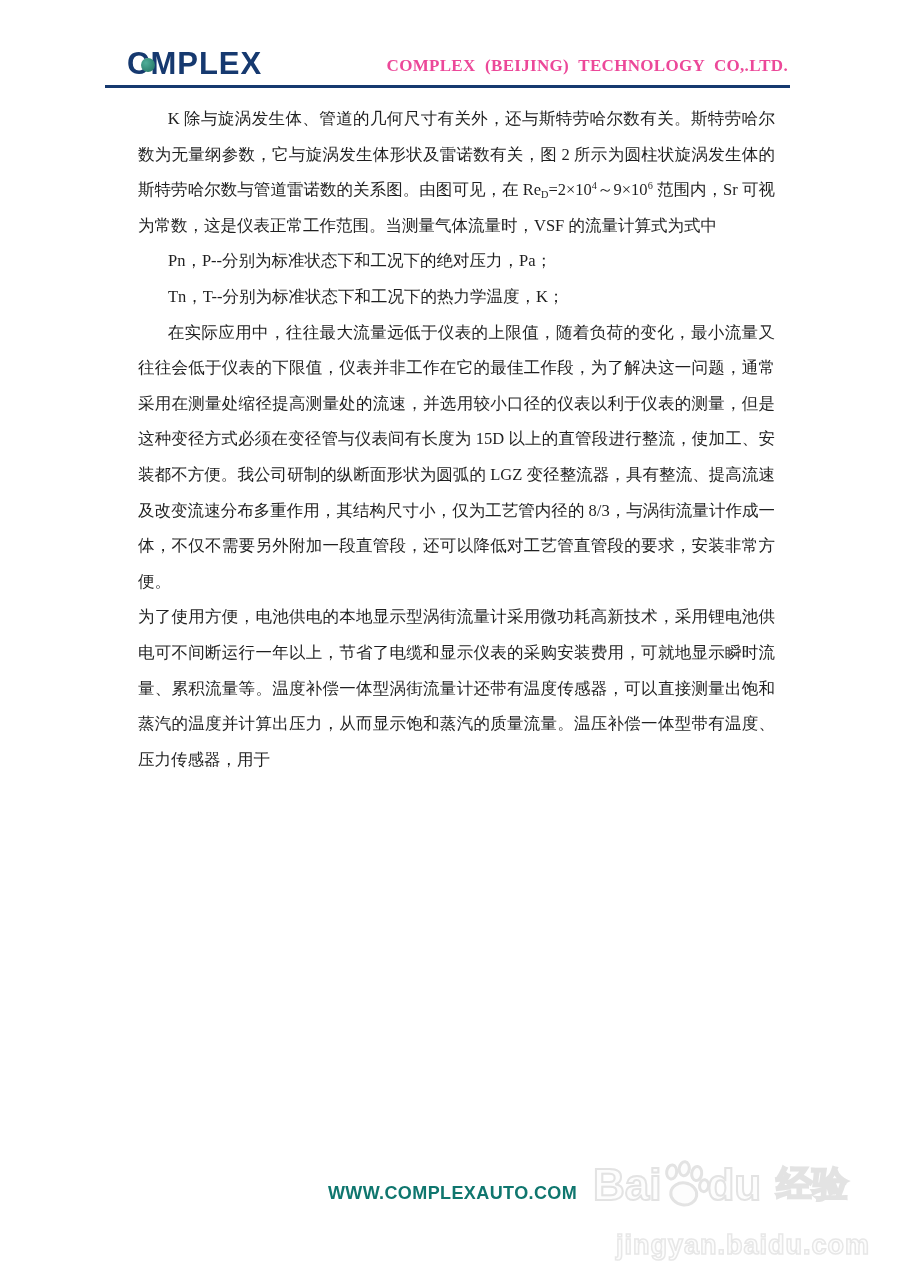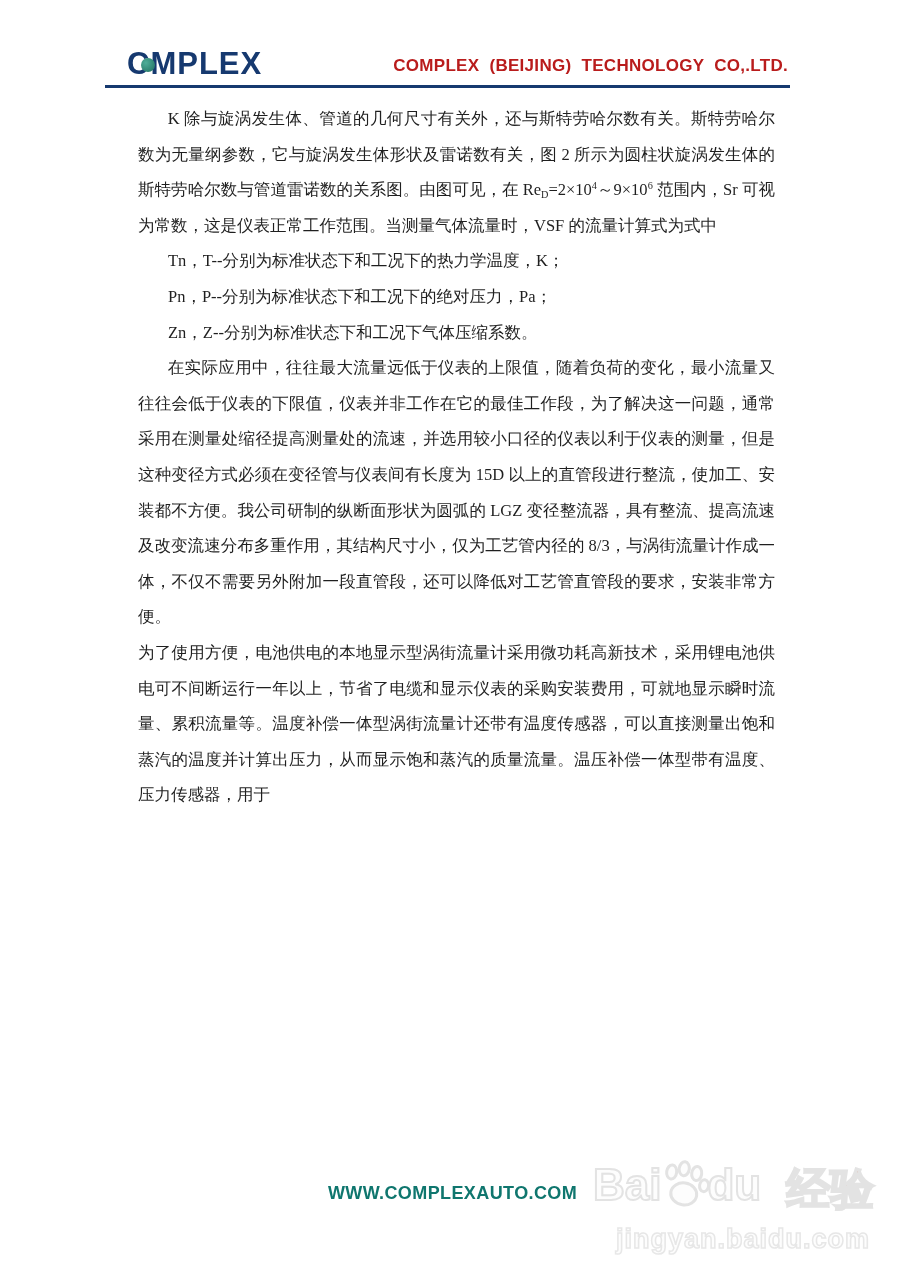--- a/index.html
+++ b/index.html
@@ -25,22 +25,22 @@
     font-weight:800;font-size:31px;line-height:1;
     color:#16396f;letter-spacing:1px;
     display:flex;align-items:baseline;
   }
   .logo-globe{
     position:absolute;left:14px;top:10px;
     width:14px;height:14px;border-radius:50%;
     background:radial-gradient(circle at 35% 35%, #4fae99, #1f6f5e);
   }
   .company{
-    font-family:Liberation Sans, sans-serif;
-    font-weight:bold;font-size:17px;color:#b91c1c;
+    font-family:Liberation Serif, serif;
+    font-weight:bold;font-size:17px;color:#ec4899;
     letter-spacing:0.3px;word-spacing:5px;
     padding-bottom:3px;
   }
   .header-rule{height:3px;background:#16396f;}
 
   
   .content{
     position:absolute;top:101px;left:138px;width:637px;
     font-size:16.5px;line-height:35.6px;color:#1f1f1f;
     text-align:justify;
@@ -70,28 +70,28 @@
     color:#ffffff;
     pointer-events:none;
   }
   .wm-top{
     display:flex;align-items:flex-start;
     font-weight:800;font-size:44px;
     -webkit-text-stroke:2px #e3e3e3;
     color:#fdfdfd;
   }
   .wm-cn{
-    font-size:44px;margin-left:25px;
+    font-size:36px;margin-left:15px;
     -webkit-text-stroke:2px #e3e3e3;color:#c2410c;
   }
   .paw{margin:0 -4px 14px -2px;}
   .wm-url{
     font-weight:bold;font-size:27px;letter-spacing:1px;
     -webkit-text-stroke:1.5px #e7e7e7;color:#fdfdfd;
-    margin-top:0;text-align:center;
+    margin-top:6px;text-align:center;
   }
 </style>
 </head>
 <body>
 
 <div class="page">
 
   <div class="header">
     <div class="header-row">
       <div class="logo">
@@ -101,23 +101,22 @@
       </div>
       <div class="company">COMPLEX (BEIJING) TECHNOLOGY CO,.LTD.</div>
     </div>
     <div class="header-rule"></div>
   </div>
 
   <div class="content">
     <p class="para indent"><span>K 除与旋涡发生体、管道的几何尺寸有关外，还与斯特劳哈尔数有关。斯特劳哈尔数为无量纲参数，它与旋涡发生体形状及雷诺数有关，图 2 所示为圆柱状旋涡发生体的斯特劳哈尔数与管道雷诺数的关系图。由图可见，在 Re</span><sub class="sb">D</sub><span>=2×10</span><sup class="sp">4</sup><span>～9×10</span><sup class="sp">6</sup><span> 范围内，Sr 可视为常数，这是仪表正常工作范围。当测量气体流量时，VSF 的流量计算式为式中</span></p>
 
 
+    <p class="para var">Pn，P--分别为标准状态下和工况下的绝对压力，Pa；</p>
     <p class="para var">Tn，T--分别为标准状态下和工况下的热力学温度，K；</p>
-    <p class="para var">Pn，P--分别为标准状态下和工况下的绝对压力，Pa；</p>
-    <p class="para var">Zn，Z--分别为标准状态下和工况下气体压缩系数。</p>
 
     <p class="para indent">在实际应用中，往往最大流量远低于仪表的上限值，随着负荷的变化，最小流量又往往会低于仪表的下限值，仪表并非工作在它的最佳工作段，为了解决这一问题，通常采用在测量处缩径提高测量处的流速，并选用较小口径的仪表以利于仪表的测量，但是这种变径方式必须在变径管与仪表间有长度为 15D 以上的直管段进行整流，使加工、安装都不方便。我公司研制的纵断面形状为圆弧的 LGZ 变径整流器，具有整流、提高流速及改变流速分布多重作用，其结构尺寸小，仅为工艺管内径的 8/3，与涡街流量计作成一体，不仅不需要另外附加一段直管段，还可以降低对工艺管直管段的要求，安装非常方便。</p>
     <p class="para">为了使用方便，电池供电的本地显示型涡街流量计采用微功耗高新技术，采用锂电池供电可不间断运行一年以上，节省了电缆和显示仪表的采购安装费用，可就地显示瞬时流量、累积流量等。温度补偿一体型涡街流量计还带有温度传感器，可以直接测量出饱和蒸汽的温度并计算出压力，从而显示饱和蒸汽的质量流量。温压补偿一体型带有温度、压力传感器，用于</p>
   </div>
 
   <div class="footer">
     <span class="website">WWW.COMPLEXAUTO.COM</span>
   </div>
 
   <div class="watermark">

